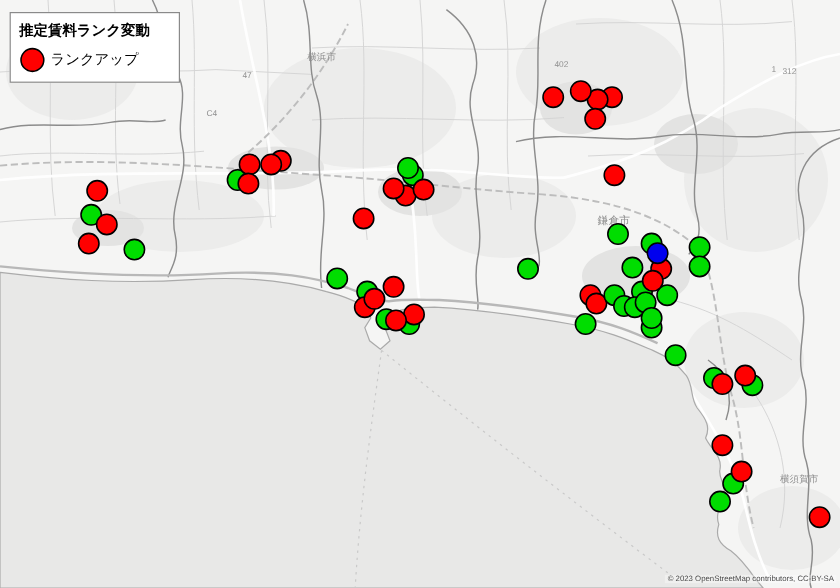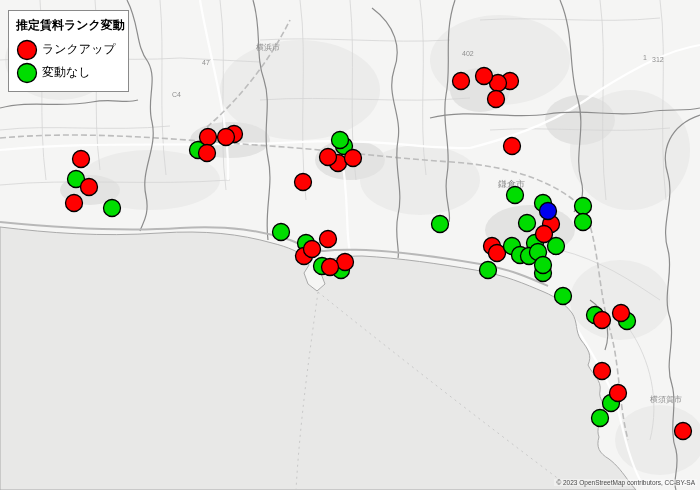--- a/index.html
+++ b/index.html
@@ -4,21 +4,21 @@
 <style>
   html,body{margin:0;padding:0;}
   body{font-family:"Liberation Sans",sans-serif;}
   .map-wrap{position:relative;width:700px;height:490px;overflow:hidden;background:#f5f5f4;}
   .layer{position:absolute;left:0;top:0;}
   .map-label{fill:#8f8f8f;font-family:"Liberation Sans",sans-serif;}
   .marker{stroke:#000;stroke-width:1.3;}
   .legend{
     position:absolute;left:8px;top:10px;width:112px;
     background:#ffffff;border:1px solid #8a8a8a;
-    padding:6px 0 8px 7px;z-index:10;
+    padding:6px 21px 8px 7px;z-index:10;
   }
   .legend-title{font-size:12px;font-weight:bold;color:#000;margin-bottom:5px;white-space:nowrap;}
   .legend-item{display:flex;align-items:center;margin-top:2px;height:21px;}
   .legend-item span{font-size:12px;color:#000;margin-left:4px;white-space:nowrap;}
   .legend-swatch{flex:0 0 auto;}
   .attribution{
     position:absolute;right:3px;bottom:4px;z-index:9;
     font-size:6.5px;color:#4a4a4a;background:rgba(255,255,255,0.35);
     padding:0 2px;white-space:nowrap;
   }
@@ -187,22 +187,16 @@
     </svg>
 
   <div class="legend">
     <div class="legend-title">推定賃料ランク変動</div>
     <div class="legend-item">
       <svg class="legend-swatch" width="22" height="22">
         <circle cx="11" cy="11" r="9.5" stroke="#000" stroke-width="1.3" fill="#ff0000"></circle>
       </svg>
       <span>ランクアップ</span>
     </div>
-    <div class="legend-item">
-      <svg class="legend-swatch" width="22" height="22">
-        <circle cx="11" cy="11" r="9.5" stroke="#000" stroke-width="1.3" fill="#00dd00"></circle>
-      </svg>
-      <span>変動なし</span>
-    </div>
   </div>
 
   <div class="attribution">© 2023 OpenStreetMap contributors, CC-BY-SA</div>
 </div>
 
 </body></html>

